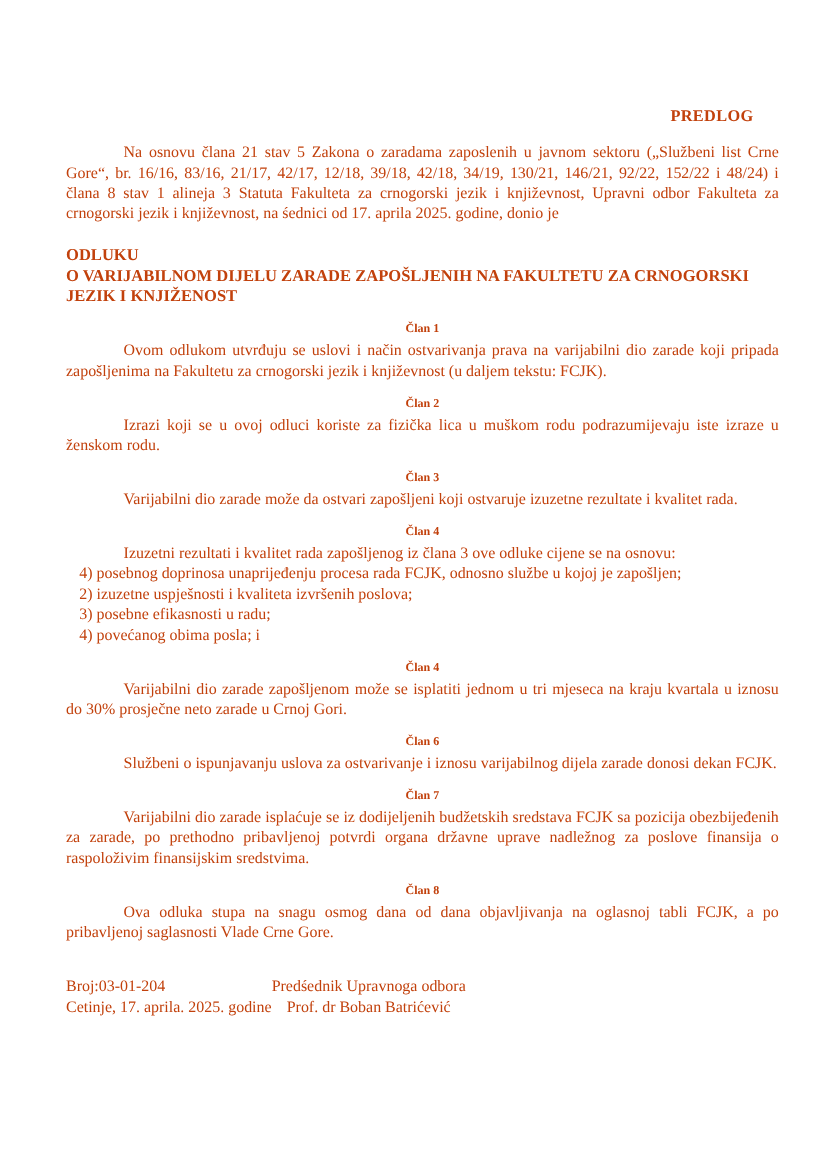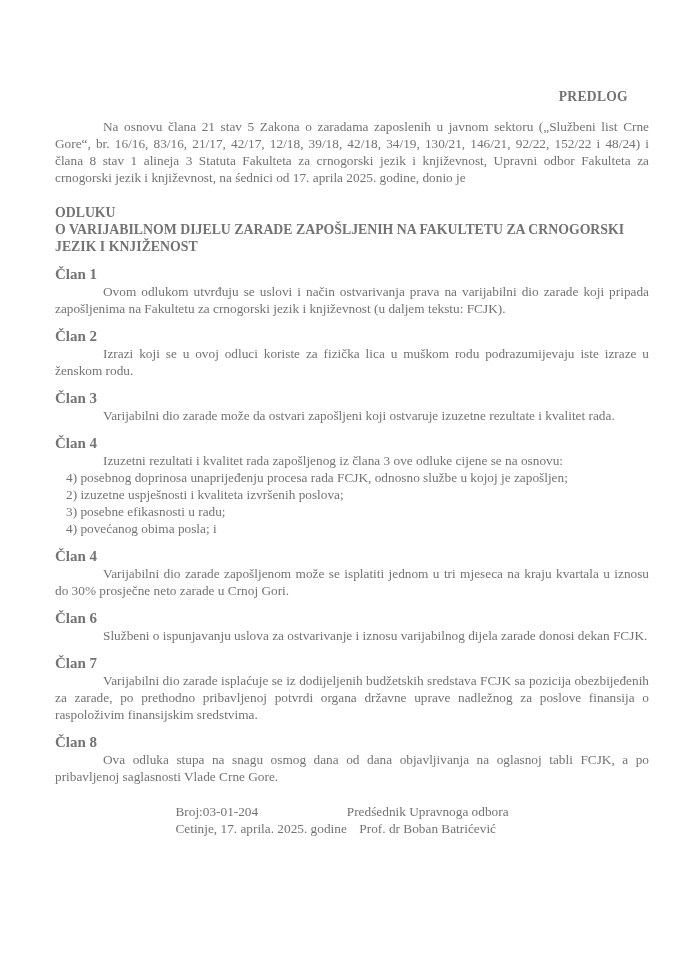--- a/index.html
+++ b/index.html
@@ -10,21 +10,21 @@
   .page {
     position: relative;
     width: 679px;
     height: 960px;
     box-sizing: border-box;
     padding: 88px 30px 0 55px;
     background: #ffffff;
     font-family: "Liberation Serif", "DejaVu Serif", serif;
     font-size: 13.3px;
     line-height: 17px;
-    color: #737373;
+    color: #c2410c;
   }
   .predlog {
     text-align: right;
     padding-right: 21px;
     font-weight: bold;
     font-size: 13.6px;
     letter-spacing: 0.3px;
   }
   .intro {
     margin: 13px 0 0 0;
@@ -34,37 +34,38 @@
   .title {
     margin-top: 18px;
     text-align: left;
     font-weight: bold;
     font-size: 13.8px;
     line-height: 17px;
   }
   .title div { white-space: nowrap; }
   .article h3 {
     margin: 11px 0 0 0;
+    text-align: center;
     font-weight: bold;
-    font-size: 15px;
+    font-size: 10px;
     line-height: 17px;
   }
   .article p {
     margin: 0;
     text-align: justify;
     text-indent: 48px;
   }
   .article .list .li {
     margin-left: 11px;
     text-align: left;
   }
   .footer {
-    margin-top: 18px;
+    margin-top: 28px;
     display: flex;
-    justify-content: center;
+    justify-content: flex-start;
     align-items: flex-start;
   }
   .f-left { text-align: left; }
   .f-right {
     text-align: center;
     margin-right: 20px;
   }
 </style>
 </head>
 <body>

